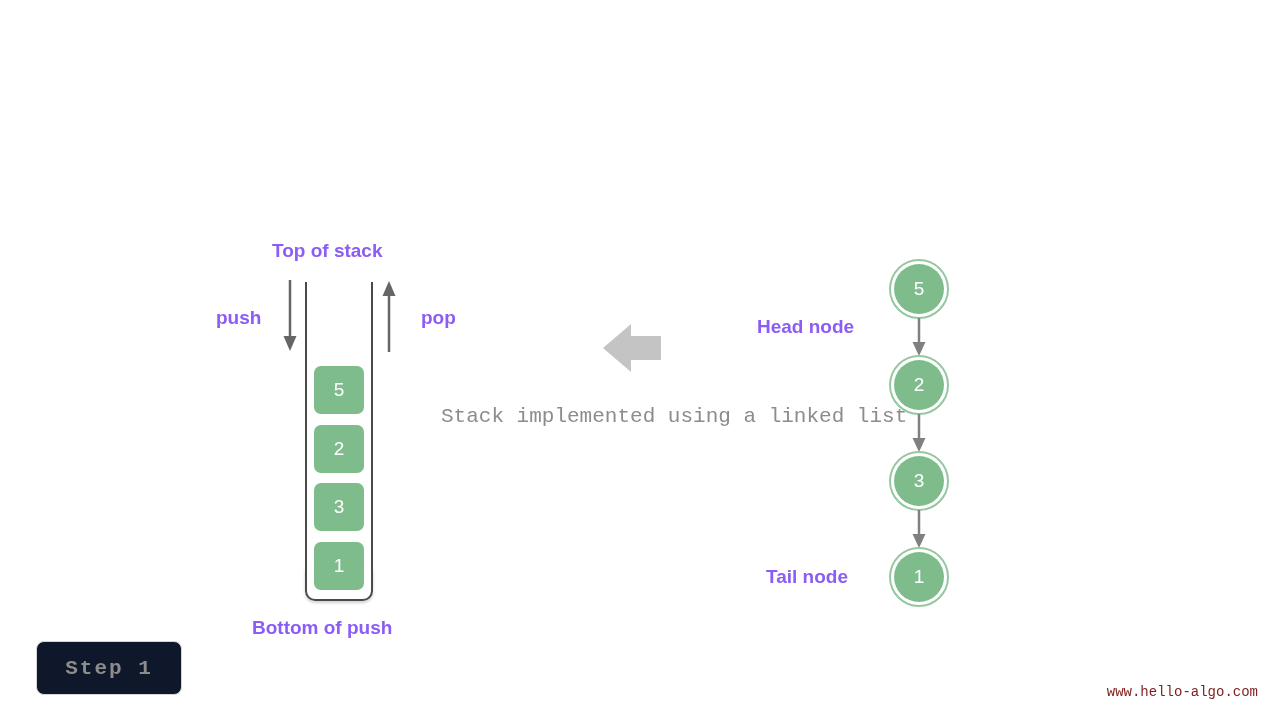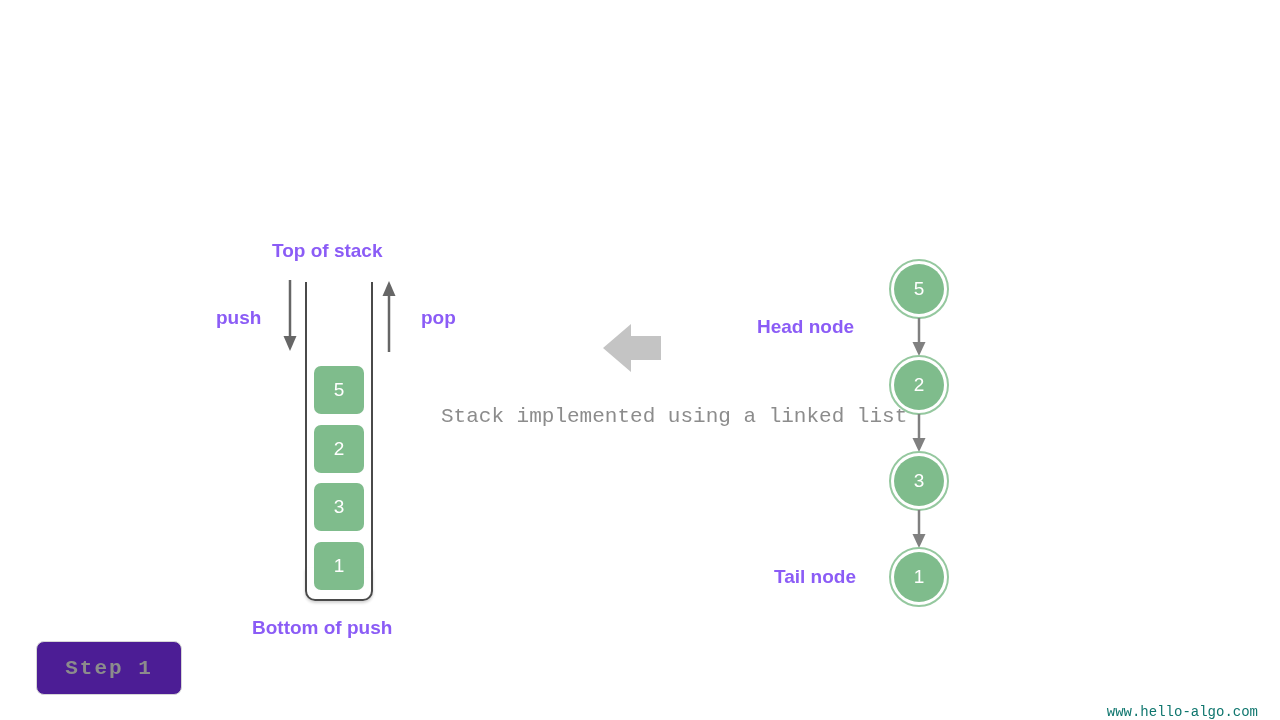--- a/index.html
+++ b/index.html
@@ -149,42 +149,42 @@
 
   
   #step-badge {
     position: absolute;
     left: 36px;
     top: 641px;
     width: 144px;
     height: 52px;
     border: 1px solid #d6d6d6;
     border-radius: 8px;
-    background: #4c1d95;
+    background: #0f172a;
     display: flex;
     align-items: center;
     justify-content: center;
   }
   #step-badge-label {
     font-family: "Liberation Mono", monospace;
     font-weight: bold;
     font-size: 21px;
     letter-spacing: 2px;
     color: #8c8c8c;
     white-space: nowrap;
   }
 
   
   #watermark {
     position: absolute;
     right: 22px;
-    bottom: 0;
+    bottom: 20px;
     font-family: "Liberation Mono", monospace;
     font-size: 14px;
-    color: #0f766e;
+    color: #7f1d1d;
     white-space: nowrap;
   }
 </style>
 </head>
 <body>
 
 <div class="stage">
 
   <div class="label-bold" style="left:272px; top:240px;">Top of stack</div>
 
@@ -216,21 +216,21 @@
   <div class="label-bold" style="left:252px; top:617px;">Bottom of push</div>
 
   <svg id="transform-arrow" width="58" height="56">
     <polygon points="0,28 28,4 28,16 58,16 58,40 28,40 28,52" fill="#c4c4c4"></polygon>
   </svg>
 
   <div class="label-muted" style="left:441px; top:405px;">Stack implemented using a linked list</div>
 
   <div class="label-bold" style="left:757px; top:280px;margin-top:36px;">Head node</div>
 
-  <div class="label-bold" style="left:766px; top:566px;margin-left:8px;">Tail node</div>
+  <div class="label-bold" style="left:766px; top:566px;">Tail node</div>
 
   <div class="ll-node" style="left:889px; top:259px;">
     <div class="outer-ring"></div>
     <div class="inner-disc"></div>
     <div class="node-value">5</div>
   </div>
 
   <svg class="ll-connector" style="left:905px; top:318px;" width="28" height="40">
     <line x1="14" y1="0" x2="14" y2="27" stroke="#808080" stroke-width="2.5"></line>
     <polygon points="14,38 7.5,24 20.5,24" fill="#808080"></polygon>

